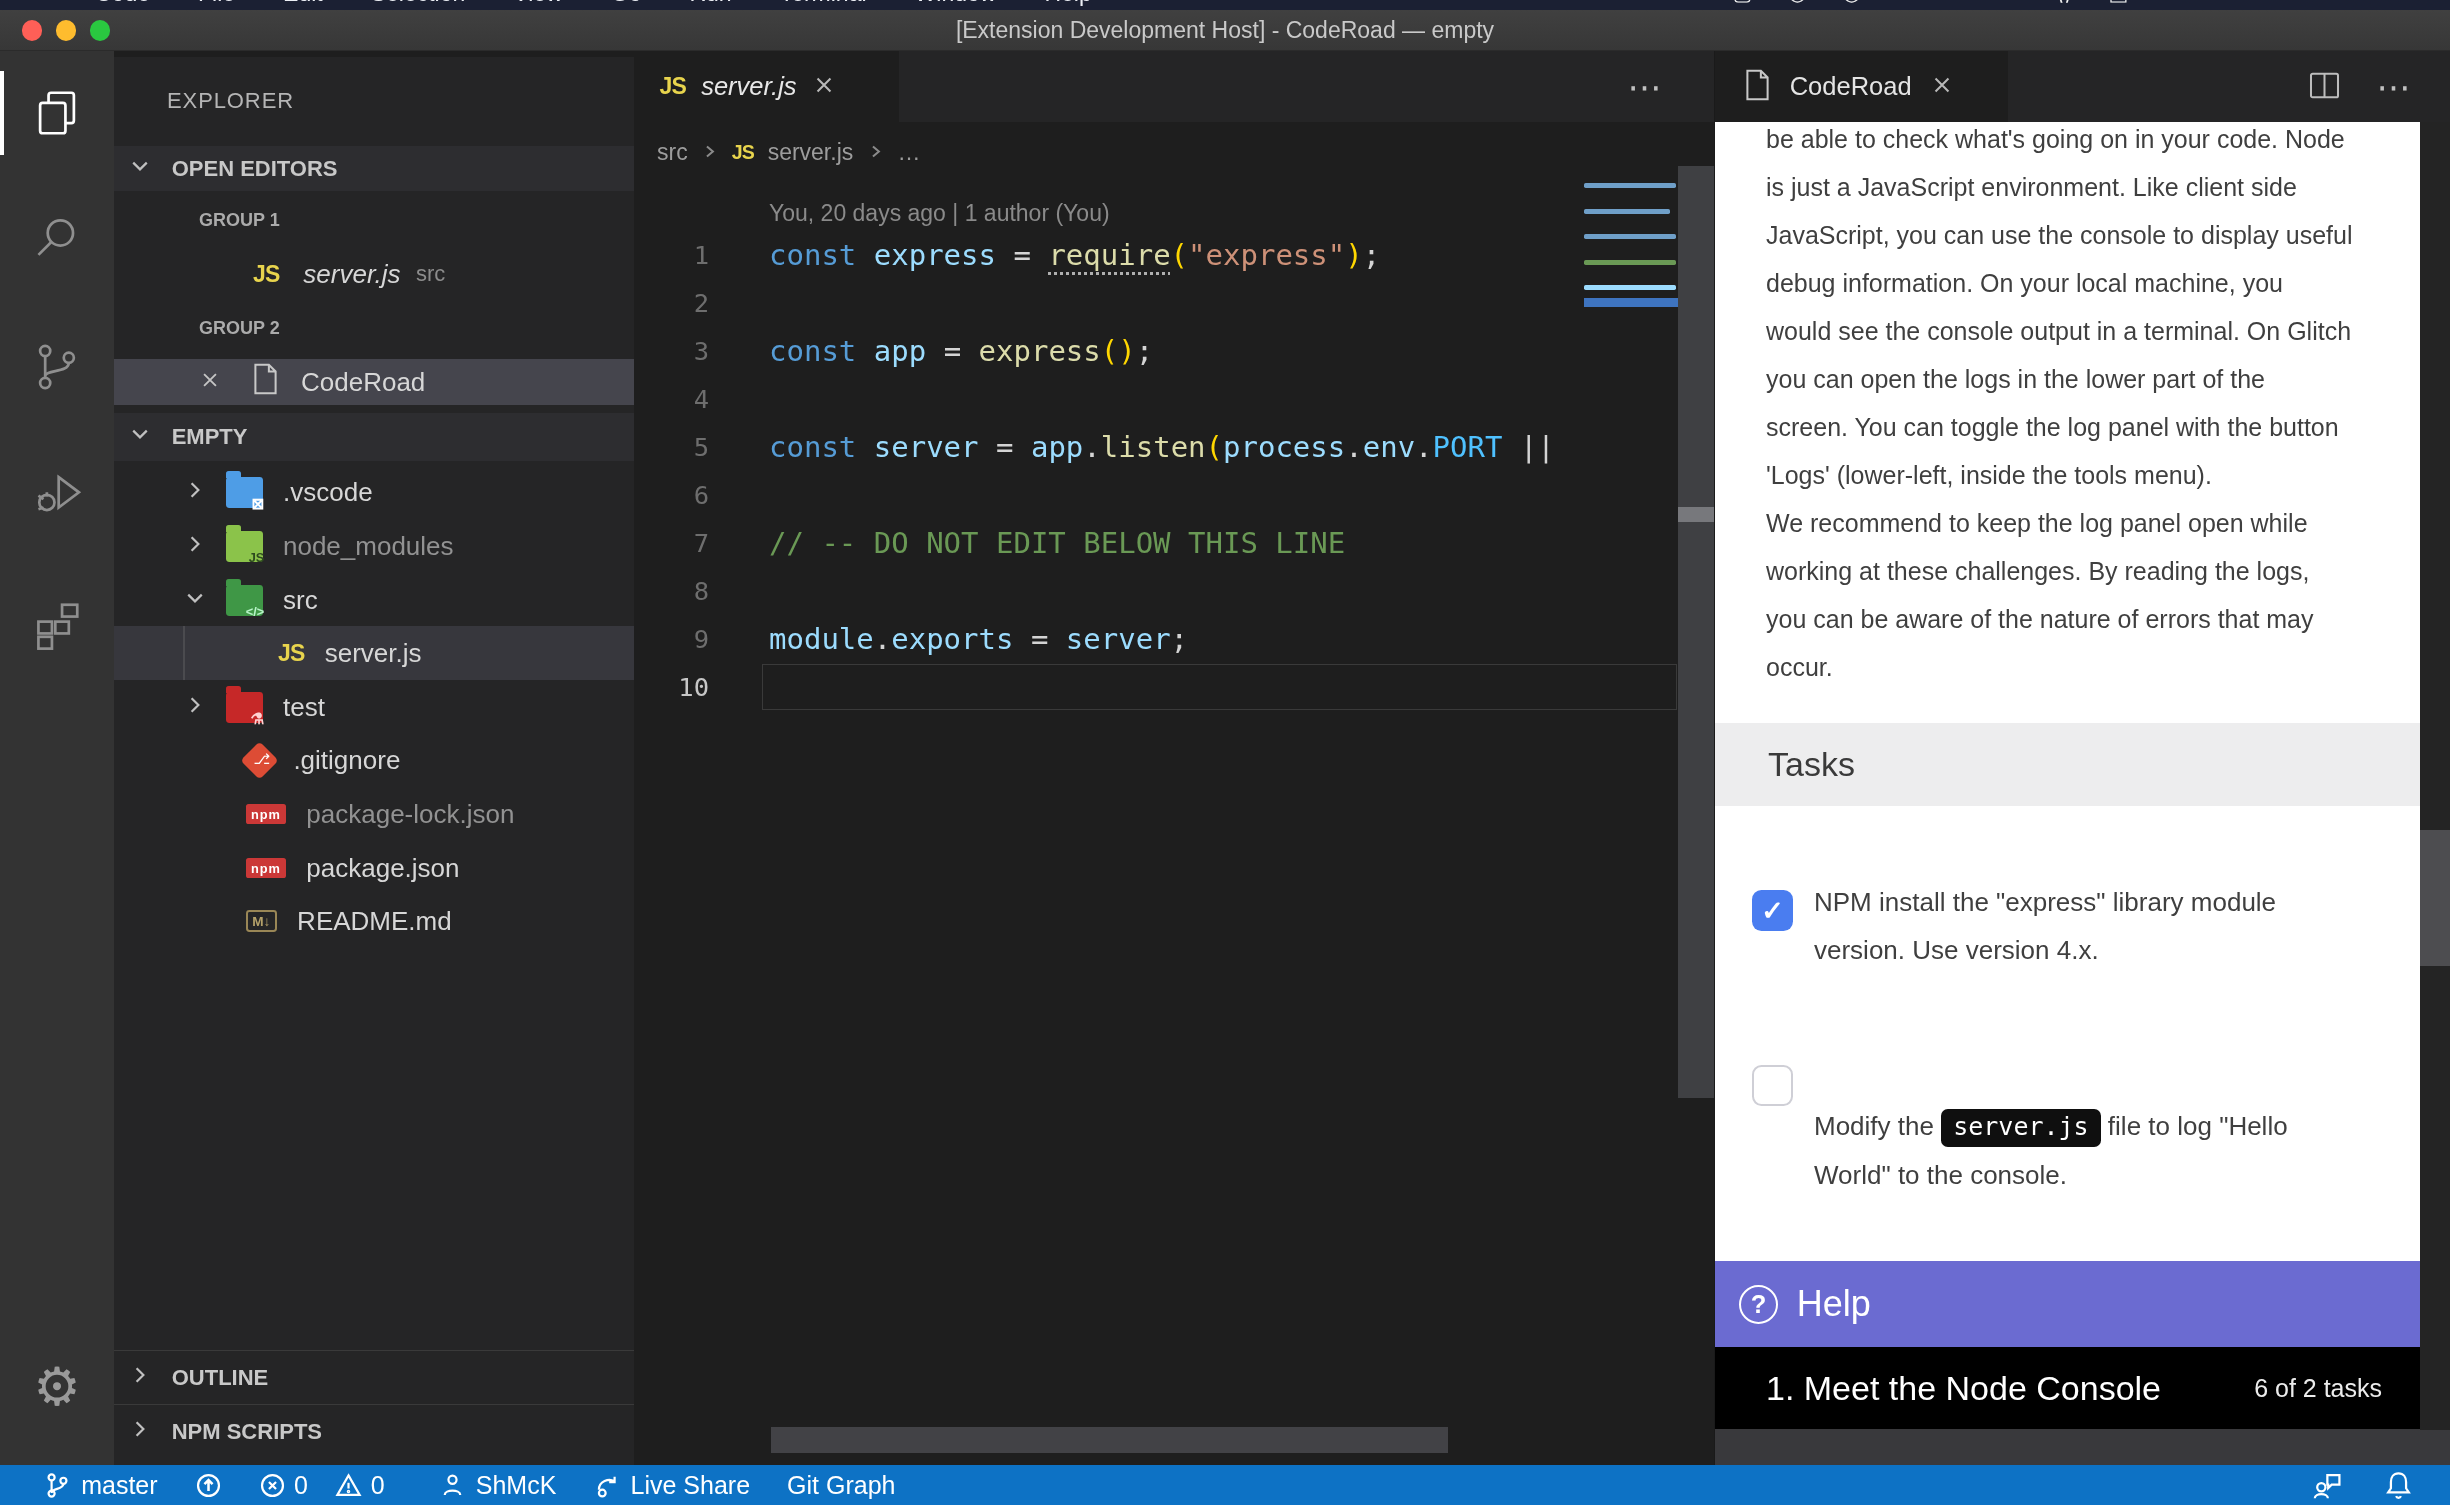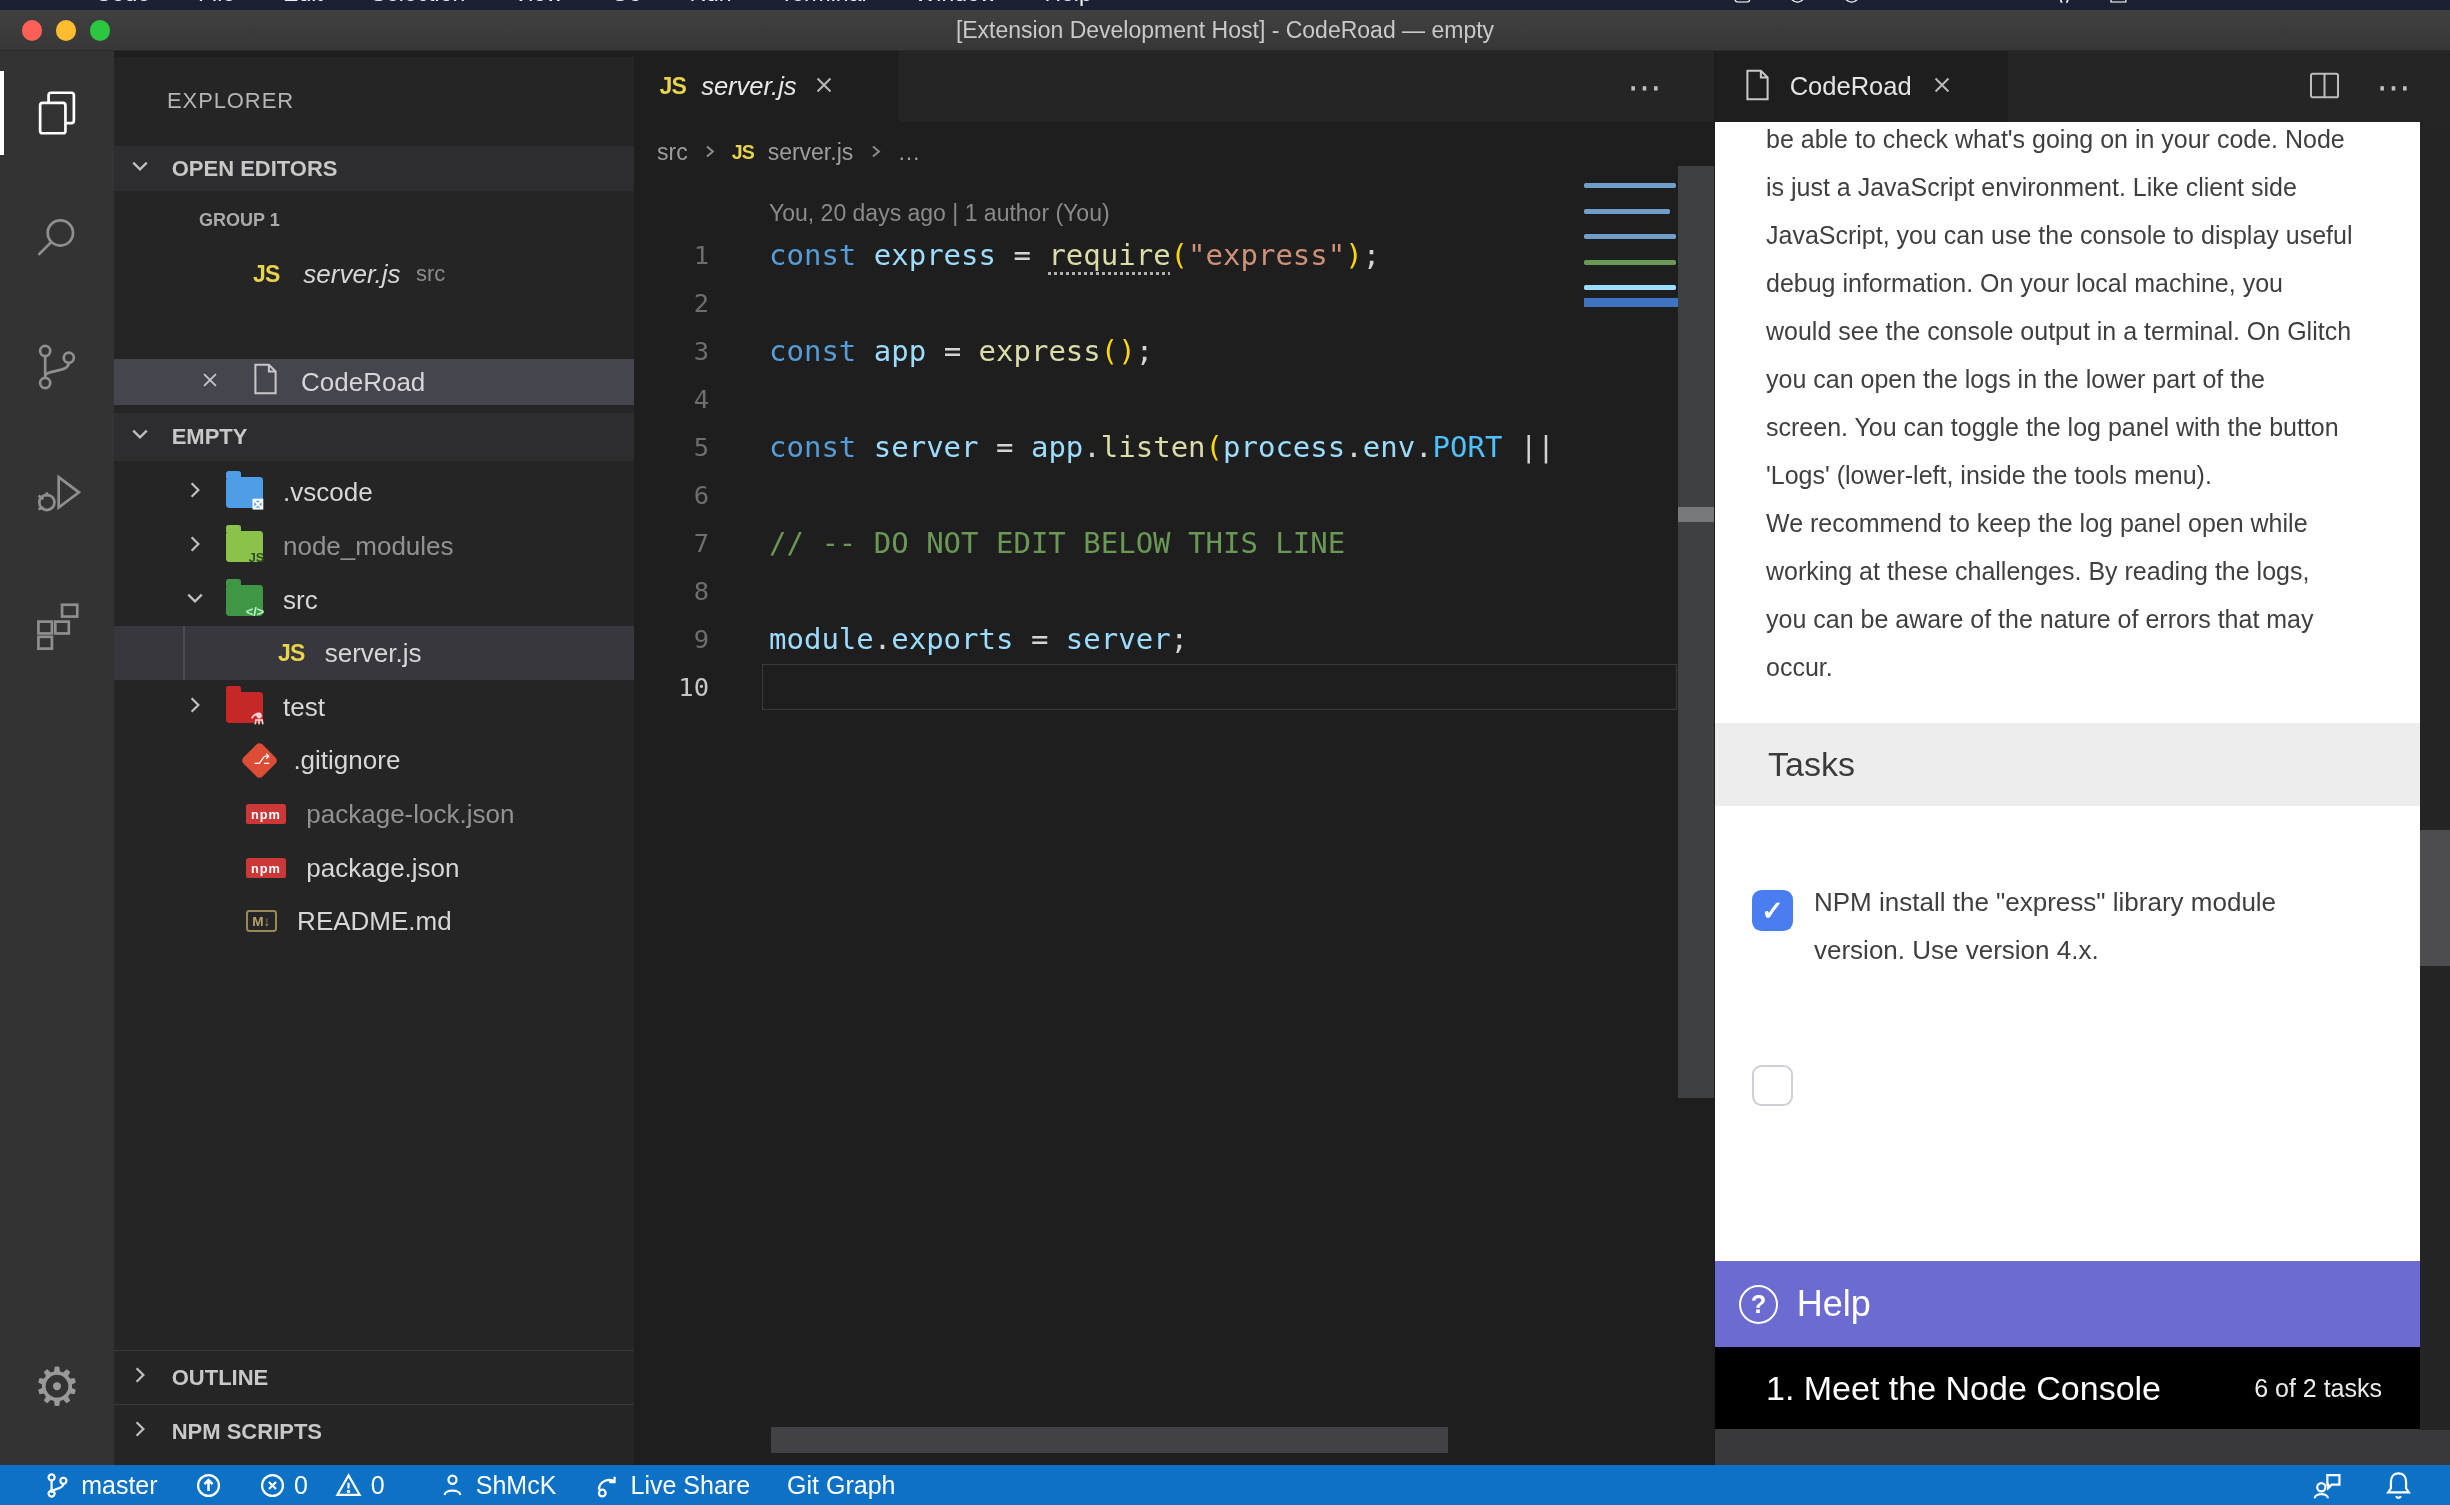--- a/index.html
+++ b/index.html
@@ -203,20 +203,21 @@
     </div>
 
     <div class="sb-row grp" style="top:140px;height:46px">GROUP 1</div>
 
     <div class="sb-row oe-item" style="top:194px;height:46px">
       <span class="js-badge" style="margin-left:139px">JS</span>
       <span style="margin-left:24px;font-style:italic">server.js</span>
       <span class="detail">src</span>
     </div>
 
+    <div class="sb-row grp" style="top:248px;height:46px">GROUP 2</div>
 
     <div class="sb-row oe-item row-sel-focus" style="top:302px;height:46px">
       <span class="close-x" style="margin-left:85px"><svg viewBox="0 0 26 26">
             <path d="M6 6 l14 14 M20 6 L6 20"></path>
           </svg></span>
       <span class="file-icon" style="margin-left:31px"><svg viewBox="0 0 32 38">
             <path d="M4 2 h16 l8 8 v26 H4 Z M20 2 v8 h8"></path>
           </svg></span>
       <span style="margin-left:22px">CodeRoad</span>
     </div>
@@ -421,20 +422,24 @@
         <span class="tasks-label">Tasks</span>
       </div>
 
       <div class="cb cb-checked" style="top: 768px; background: rgb(74, 125, 240);">
           <span>✓</span>
         </div>
       <div class="task-text" style="top:756px">NPM install the "express" library module
 version. Use version 4.x.</div>
 
       <div class="cb cb-empty" style="top:943px"></div>
+      <div class="task-text" style="top:932px">
+        <span>Modify the </span><span class="chip">server.js</span><span> file to log "Hello
+World" to the console.</span>
+      </div>
     </div>
 
     <div class="wv-help" style="background: rgb(107, 107, 209);">
       <span class="help-q">
           <span>?</span>
         </span>
       <span class="help-label">Help</span>
     </div>
 
     <div class="wv-black">

